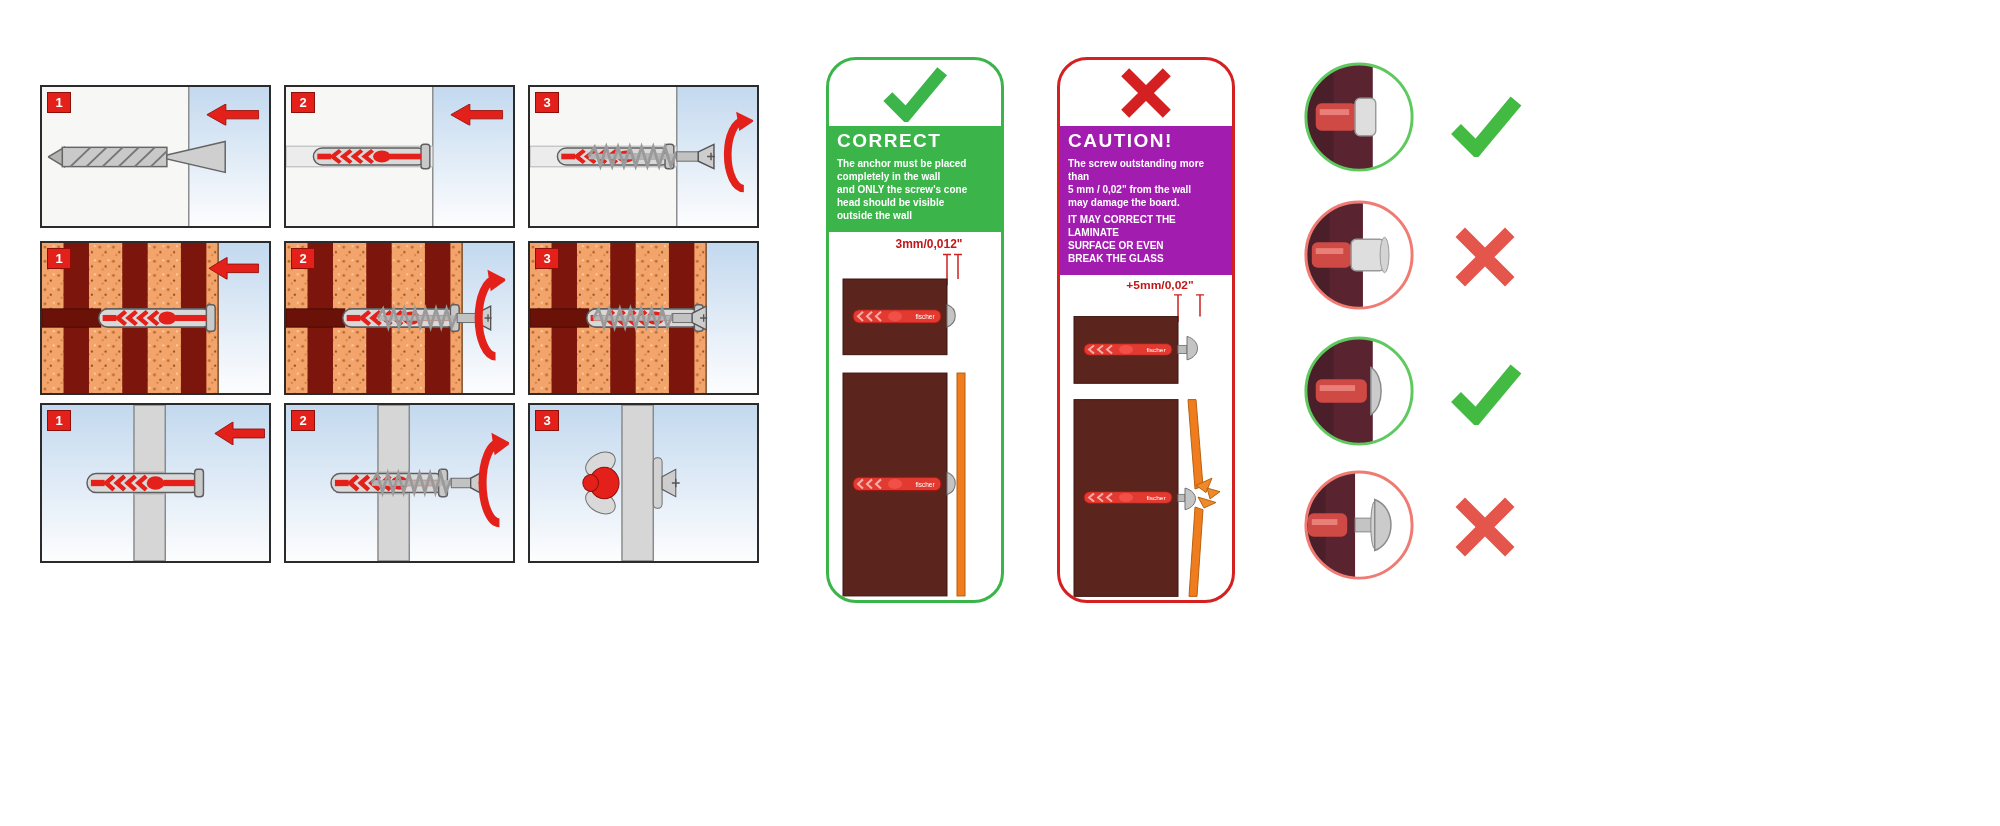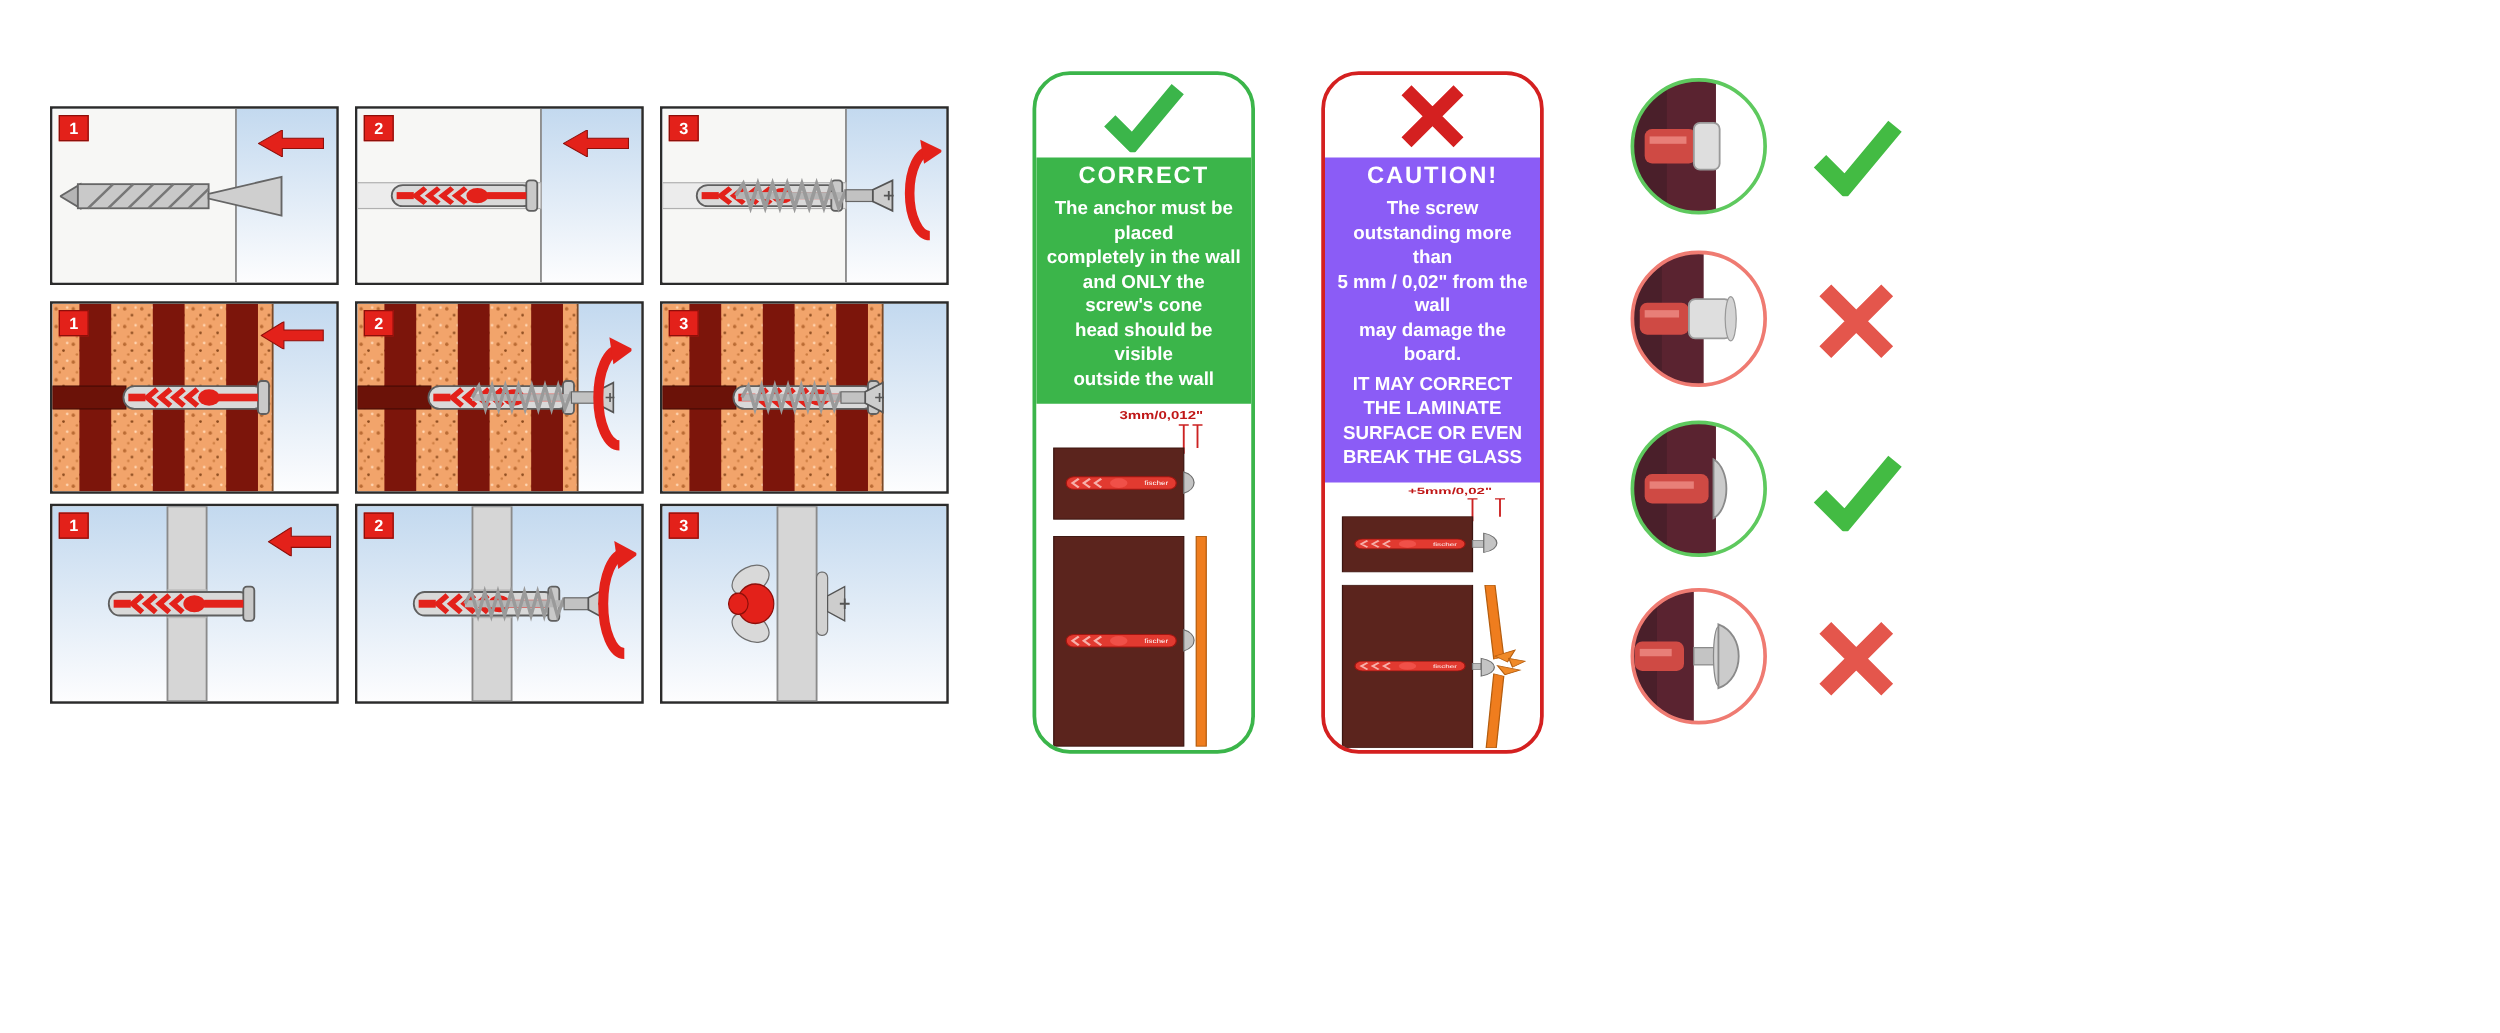--- a/index.html
+++ b/index.html
@@ -16,25 +16,25 @@
     display:flex; align-items:center; justify-content:center;
     border:1px solid #8d0f0a;
   }
   .card {
     position:absolute; width:178px; height:546px; background:#fff;
     border-radius:30px; overflow:hidden; display:flex; flex-direction:column;
   }
   .card.correct { left:826px; top:57px; border:3px solid #3bb54a; }
   .card.caution { left:1057px; top:57px; border:3px solid #d42020; }
   .card-mark { display:flex; justify-content:center; align-items:center; height:66px; flex:none; }
-  .card-head { color:#fff; text-align:center; padding:4px 8px 10px; flex:none; }
+  .card-head { color:#fff; padding:4px 8px 10px; flex:none; }
   .card.correct .card-head { background:#3bb54a; }
-  .card.caution .card-head { background:#8b5cf6; }
+  .card.caution .card-head { background:#a21caf; }
   .card-title { font-size:19px; font-weight:bold; letter-spacing:1.5px; margin-bottom:5px; }
-  .card-body { font-size:15px; font-weight:bold; line-height:1.3; white-space:pre-line; }
+  .card-body { font-size:10px; font-weight:bold; line-height:1.3; white-space:pre-line; }
   .card-body + .card-body { margin-top:4px; }
   .diagrams { display:block; width:100%; flex:1; min-height:0; }
   .result-circle, .mark { position:absolute; display:block; }
 </style>
 </head>
 <body>
 
 <svg width="0" height="0" style="position:absolute" aria-hidden="true">
   <defs>
     <linearGradient id="sky" x1="0" y1="0" x2="0" y2="1">

